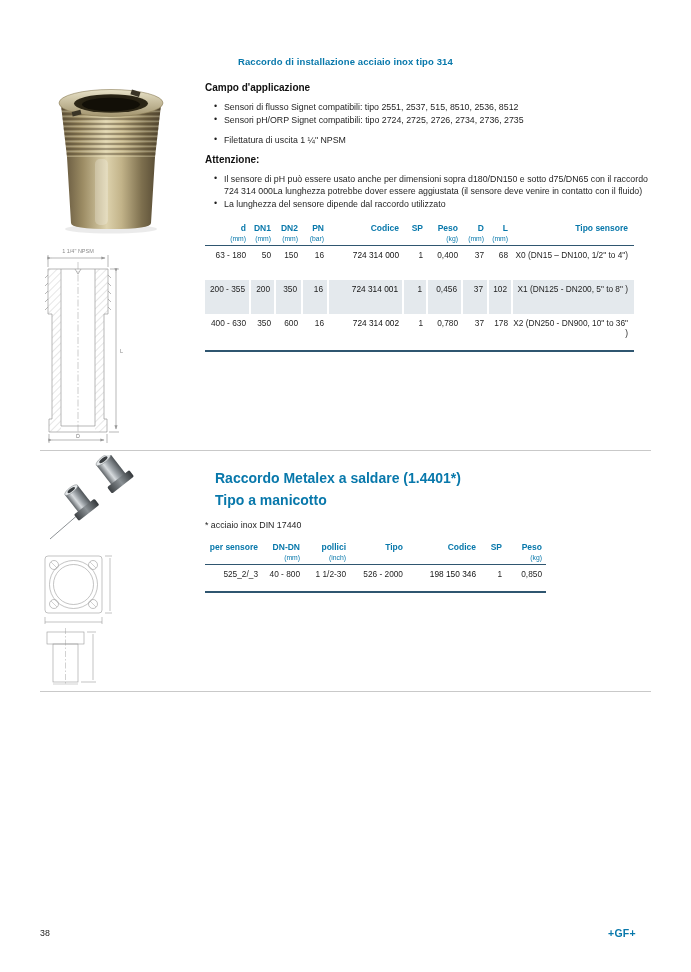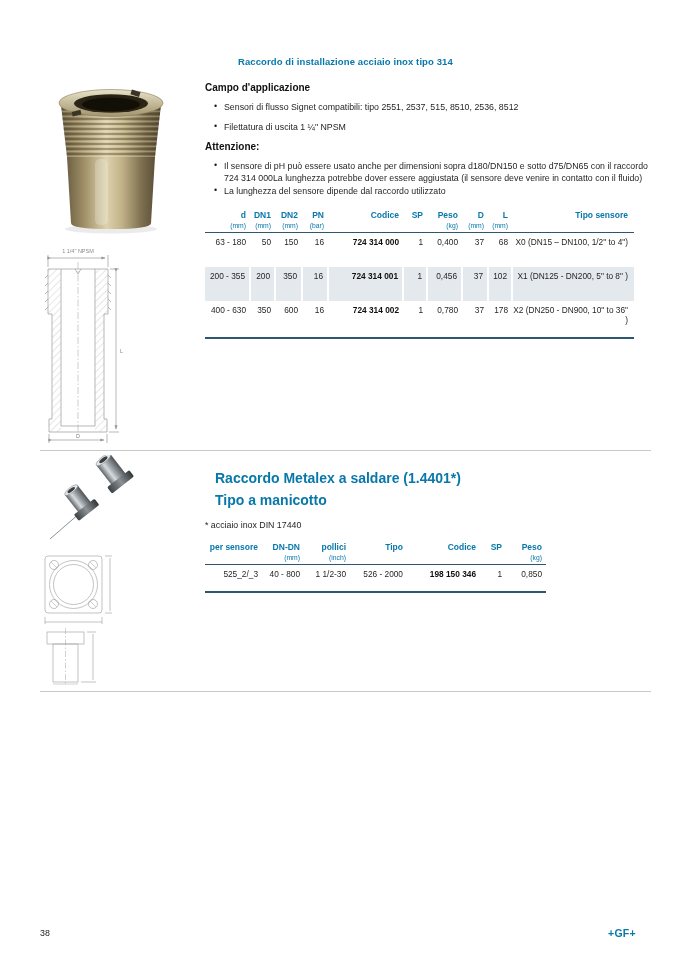--- a/index.html
+++ b/index.html
@@ -18,21 +18,21 @@
   
   table{border-collapse:collapse;table-layout:fixed;}
   .t1{width:429px;margin-top:13px;border-bottom:2px solid #2f5670;}
   .t2{width:341px;margin-top:12px;border-bottom:2px solid #2f5670;}
   th{vertical-align:top;text-align:right;padding:0 4px 2px 0;border-bottom:1px solid #2f5670;}
   .hl{font-size:8.5px;font-weight:bold;color:#0878ab;height:11px;line-height:11px;white-space:nowrap;}
   .hu{font-size:6.8px;font-weight:normal;color:#0878ab;height:9px;line-height:9px;}
   td{font-size:8.3px;text-align:right;vertical-align:top;padding:4px 4px 12px 0;line-height:10px;}
   .t1 td{height:18px;}
   .t2 td{height:10px;}
-  td.b{font-weight:bold;color:#101010;}
+  td.b{font-weight:normal;color:#101010;}
   td.tipo,th.tipo{padding-right:6px;line-height:10px;}
   tr.shade td{background:#e4e9ed;border-left:2px solid #fff;margin-left:20px;}
   tr.shade td:first-child{border-left:none;}
   
   .col2{position:absolute;left:205px;top:462px;width:400px;}
   .title2{color:#0878ab;font-size:14px;font-weight:bold;line-height:12px;margin:10px;}
   .note{font-size:8.8px;margin-top:14px;}
   
   .pagenum{position:absolute;left:40px;top:928px;font-size:8.8px;color:#222;}
   .gflogo{position:absolute;right:55px;top:927px;font-size:10.5px;font-weight:bold;color:#0878ab;letter-spacing:0.3px;}
@@ -185,20 +185,21 @@
 
   <div class="divider" style="top:450px;"></div>
   <div class="divider" style="top:691px;"></div>
 
   <div class="col1">
     <h1 class="title">Raccordo di installazione acciaio inox tipo 314</h1>
 
     <div class="subhead">Campo d'applicazione</div>
     <ul class="bul">
       <li>Sensori di flusso Signet compatibili: tipo 2551, 2537, 515, 8510, 2536, 8512</li>
+      <li>Sensori pH/ORP Signet compatibili: tipo 2724, 2725, 2726, 2734, 2736, 2735</li>
     </ul>
 
     <ul class="bul">
       <li>Filettatura di uscita 1 ¼" NPSM</li>
     </ul>
 
     <div class="subhead">Attenzione:</div>
     <ul class="bul">
       <li>Il sensore di pH può essere usato anche per dimensioni sopra d180/DN150 e sotto d75/DN65 con il raccordo 724 314 000La lunghezza potrebbe dover essere aggiustata (il sensore deve venire in contatto con il fluido)</li>
       <li>La lunghezza del sensore dipende dal raccordo utilizzato</li>

